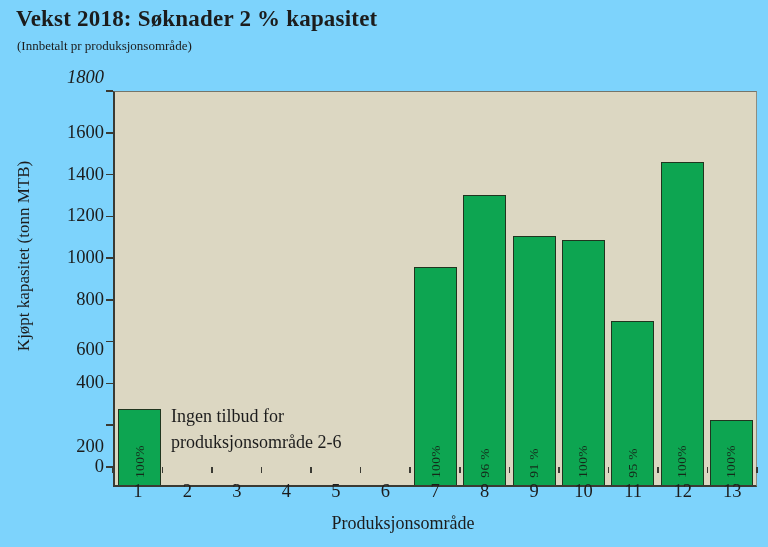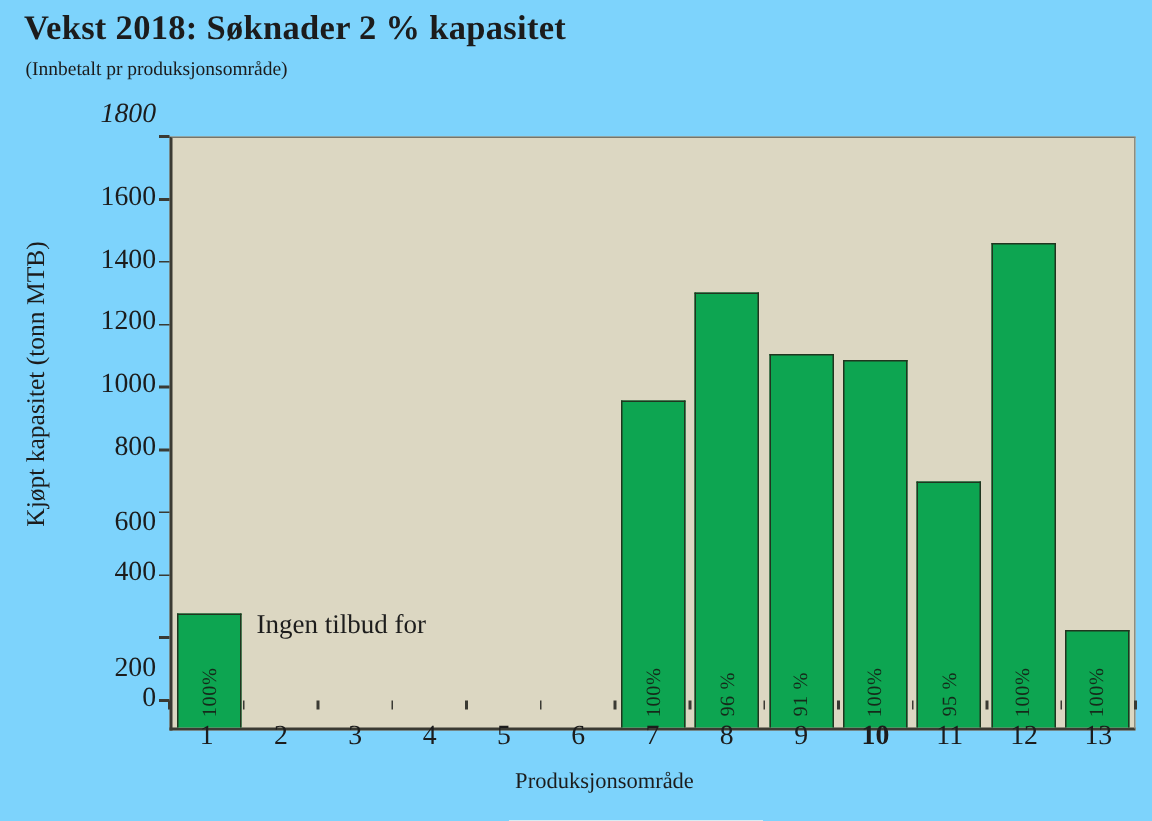--- a/index.html
+++ b/index.html
@@ -51,34 +51,35 @@
     font-size:18.5px; transform:translateY(-54%); white-space:nowrap;
   }
   .ytick-mark { position:absolute; left:106px; width:7px; height:1.5px; background:#3a3a33; }
   .xtick-mark { position:absolute; top:467px; width:1.5px; height:6px; background:#3a3a33; }
   .xtick-label {
     position:absolute; top:481px; transform:translateX(-50%);
     font-size:18.5px; white-space:nowrap;
   }
   .xlabel {
     position:absolute; left:403px; top:513px; transform:translateX(-50%);
-    font-size:15px; white-space:nowrap;
+    font-size:18px; white-space:nowrap;
   }
 </style>
 </head>
 <body>
 
 <div class="figure" id="figure">
   <div class="title">Vekst 2018: Søknader 2 % kapasitet</div>
   <div class="subtitle">(Innbetalt pr produksjonsområde)</div>
   <div class="ylabel">Kjøpt kapasitet (tonn MTB)</div>
 
   <div class="plot" id="plot" style="background: rgb(220, 215, 194);">
     <div class="annotation">
       <span>Ingen tilbud for</span><br>
+      <span>produksjonsområde 2-6</span>
     </div>
 
   <div class="bar" style="left: 3.15385px; width: 43px; height: 75.6361px; background: rgb(13, 165, 81); border-color: rgb(32, 53, 31);">
         <div class="bar-label-wrap">
           <span>100%</span>
         </div>
       </div>
       <div class="bar" style="left: 299px; width: 43px; height: 217.583px; background: rgb(13, 165, 81); border-color: rgb(32, 53, 31);">
         <div class="bar-label-wrap">
           <span>100%</span>
@@ -153,17 +154,17 @@
     <div class="xtick-mark" style="left: 756.25px; background: rgb(58, 58, 51);"></div>
     <div class="xtick-label" style="left: 137.769px;">1</div>
     <div class="xtick-label" style="left: 187.308px;">2</div>
     <div class="xtick-label" style="left: 236.846px;">3</div>
     <div class="xtick-label" style="left: 286.385px;">4</div>
     <div class="xtick-label" style="left: 335.923px;">5</div>
     <div class="xtick-label" style="left: 385.462px;">6</div>
     <div class="xtick-label" style="left: 435px;">7</div>
     <div class="xtick-label" style="left: 484.538px;">8</div>
     <div class="xtick-label" style="left: 534.077px;">9</div>
-    <div class="xtick-label" style="left: 583.615px; font-weight: bold;">10</div>
+    <div class="xtick-label" style="left: 583.615px;">10</div>
     <div class="xtick-label" style="left: 633.154px;">11</div>
     <div class="xtick-label" style="left: 682.692px;">12</div>
     <div class="xtick-label" style="left: 732.231px;">13</div>
   </div>
 
 </body></html>

